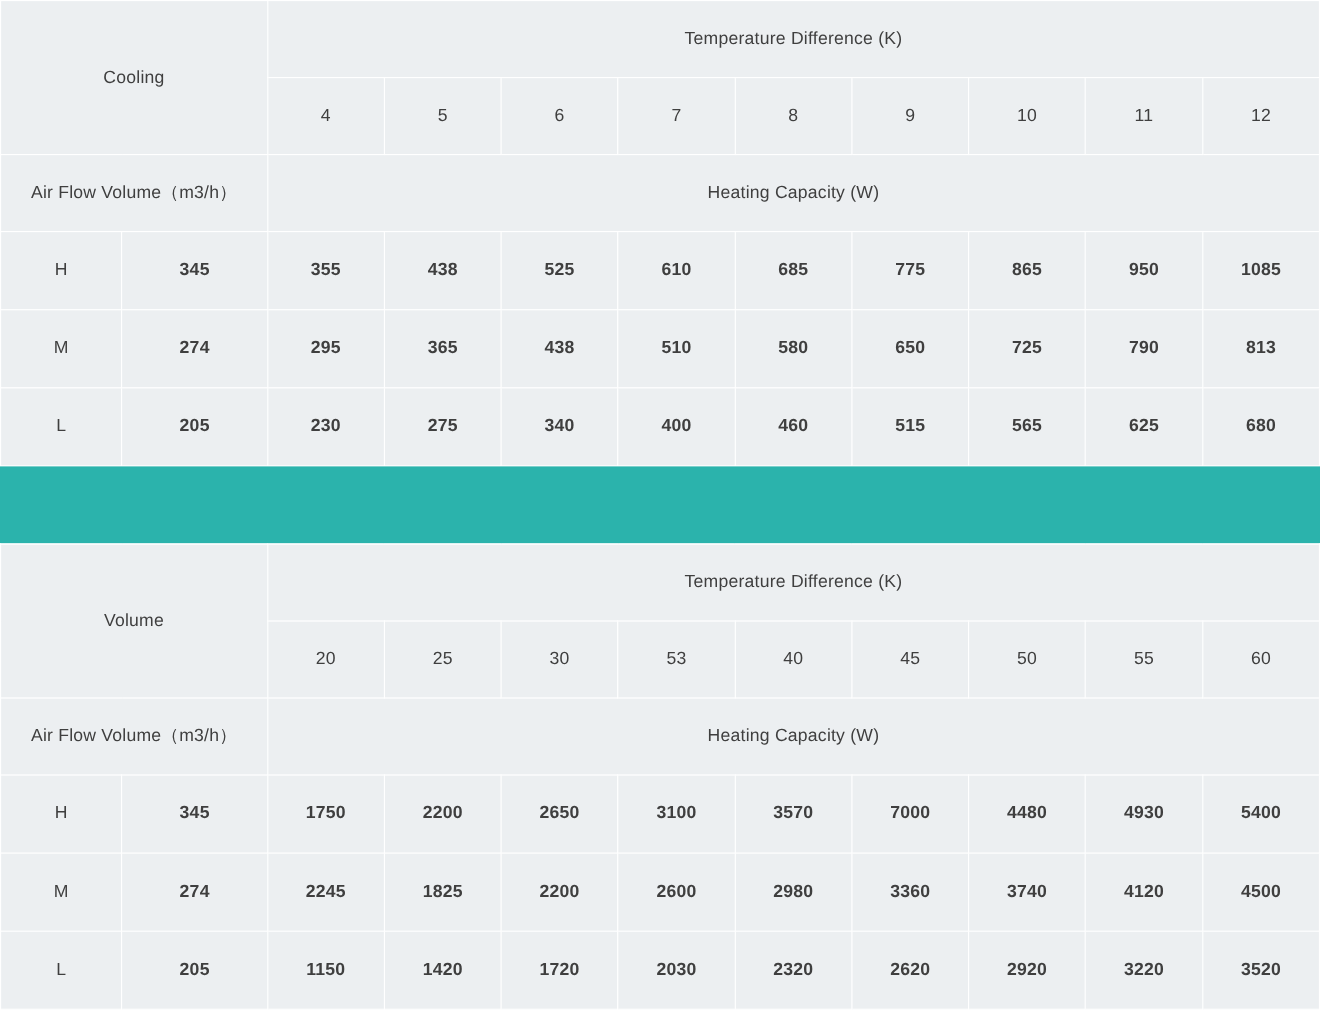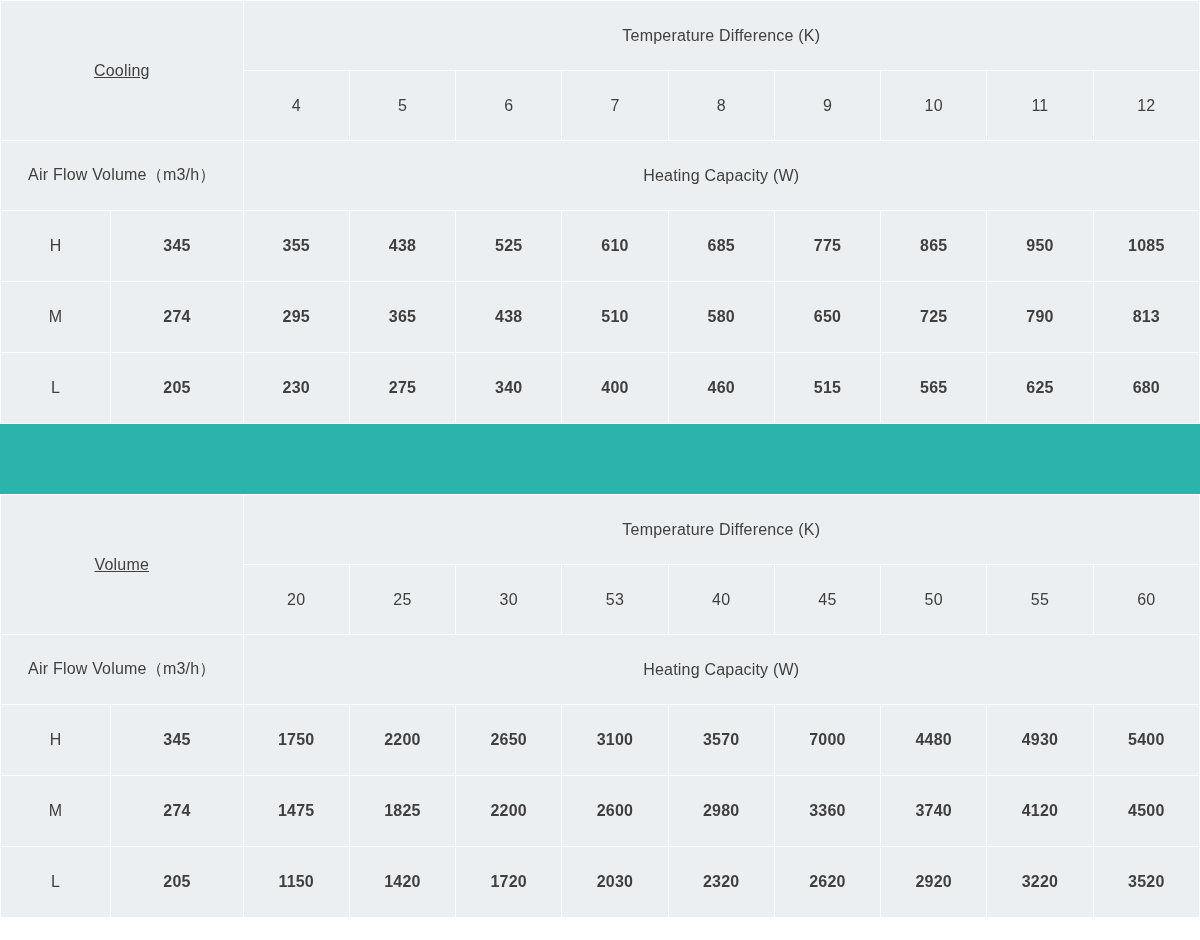--- a/index.html
+++ b/index.html
@@ -35,21 +35,20 @@
     letter-spacing: 0.2px;
   }
   
   col.c-label  { width: 110px; }
   col.c-value  { width: 132px; }
   col.c-data   { width: 106px; }
 
   td.corner {
     background: #e4e8ea;
     font-size: 17px;
-    text-decoration: underline;
   }
   td.hdr-span {
     background: #e4e8ea;
     font-size: 17px;
   }
   td.hdr-num {
     background: #e4e8ea;
     font-size: 17px;
   }
   td.airflow-label {
@@ -214,21 +213,21 @@
         <td class="datacell">3100</td>
         <td class="datacell">3570</td>
         <td class="datacell">7000</td>
         <td class="datacell">4480</td>
         <td class="datacell">4930</td>
         <td class="datacell">5400</td>
       </tr>
       <tr class="r-data">
         <td class="rowlabel">M</td>
         <td class="rowvalue">274</td>
-        <td class="datacell">1475</td>
+        <td class="datacell">2245</td>
         <td class="datacell">1825</td>
         <td class="datacell">2200</td>
         <td class="datacell">2600</td>
         <td class="datacell">2980</td>
         <td class="datacell">3360</td>
         <td class="datacell">3740</td>
         <td class="datacell">4120</td>
         <td class="datacell">4500</td>
       </tr>
       <tr class="r-data">

